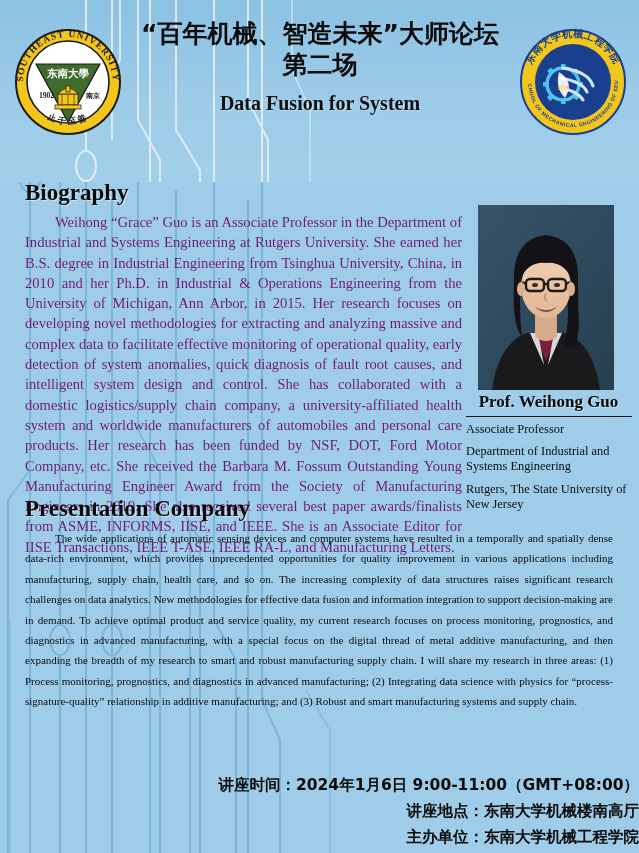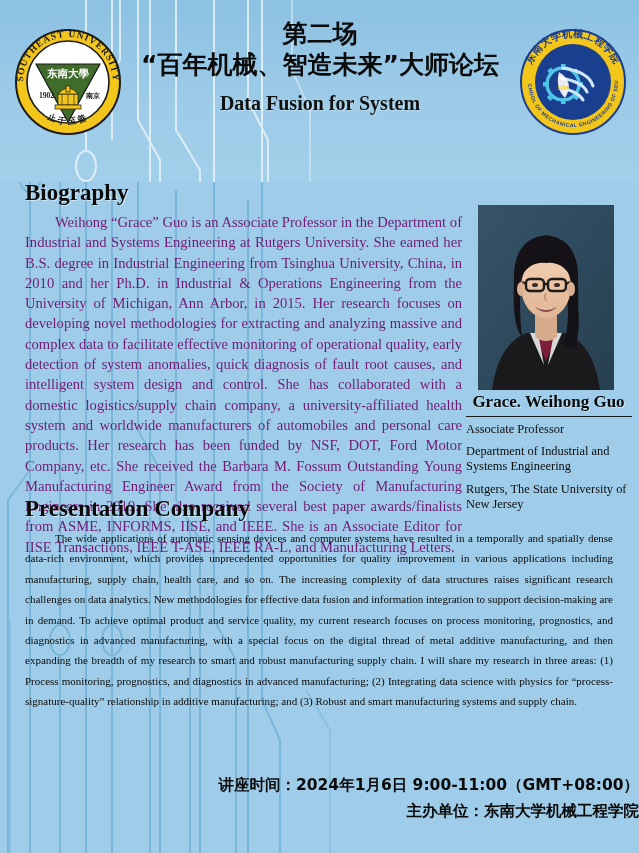--- a/index.html
+++ b/index.html
@@ -221,22 +221,22 @@
       <g fill="none" stroke="#cfe8f7" stroke-width="3" stroke-linecap="round">
         <path d="M44 40 q26 4 30 18"></path>
         <path d="M42 50 q22 4 26 14"></path>
         <path d="M42 60 q18 4 22 12"></path>
       </g>
       <path d="M40 44 q16 10 6 26 q-10 -10 -6 -26 z" fill="#ffffff" opacity="0.9"></path>
       <text x="44" y="62" text-anchor="middle" font-family="'Liberation Sans',sans-serif" font-size="5" font-weight="bold" fill="#f3c61c">1916</text>
     </svg>
 
     <div class="title-block">
+      <div class="title-cn">“百年机械、智造未来”大师论坛</div>
       <div class="title-cn">第二场</div>
-      <div class="title-cn">“百年机械、智造未来”大师论坛</div>
       <div class="title-en">Data Fusion for System</div>
     </div>
   </div>
 
   <div class="sec-heading" id="bio-heading">Biography</div>
   <div class="bio-text">Weihong “Grace” Guo is an Associate Professor in the Department of Industrial and Systems Engineering at Rutgers University. She earned her B.S. degree in Industrial Engineering from Tsinghua University, China, in 2010 and her Ph.D. in Industrial &amp; Operations Engineering from the University of Michigan, Ann Arbor, in 2015. Her research focuses on developing novel methodologies for extracting and analyzing massive and complex data to facilitate effective monitoring of operational quality, early detection of system anomalies, quick diagnosis of fault root causes, and intelligent system design and control. She has collaborated with a domestic logistics/supply chain company, a university-affiliated health system and worldwide manufacturers of automobiles and personal care products. Her research has been funded by NSF, DOT, Ford Motor Company, etc. She received the Barbara M. Fossum Outstanding Young Manufacturing Engineer Award from the Society of Manufacturing Engineers in 2019. She also received several best paper awards/finalists from ASME, INFORMS, IISE, and IEEE. She is an Associate Editor for IISE Transactions, IEEE T-ASE, IEEE RA-L, and Manufacturing Letters.</div>
 
   <div class="photo-frame">
     <svg class="photo-svg" viewBox="0 0 136 185" preserveAspectRatio="xMidYMid slice">
       <defs>
@@ -281,29 +281,30 @@
 
       <path d="M68 88 Q65 94 69 96" fill="none" stroke="#c08f6e" stroke-width="1.6"></path>
       <path d="M57 102 Q68 112 79 102 Q68 107 57 102 Z" fill="#8c4a48"></path>
       <path d="M59 103 Q68 106 77 103 Q68 105 59 103 Z" fill="#ffffff"></path>
 
       <ellipse cx="43" cy="84" rx="4" ry="7" fill="#dcb092"></ellipse>
       <ellipse cx="93" cy="84" rx="4" ry="7" fill="#dcb092"></ellipse>
     </svg>
   </div>
 
-  <div class="prof-name">Grace. Weihong Guo</div>
+  <div class="prof-name">Prof. Weihong Guo</div>
   <div class="name-rule"></div>
   <div class="affil">
     <p>Associate Professor</p>
     <p>Department of Industrial and Systems Engineering</p>
     <p>Rutgers, The State University of New Jersey</p>
   </div>
 
   <div class="sec-heading" id="abs-heading">Presentation Company</div>
   <div class="abs-text">The wide applications of automatic sensing devices and computer systems have resulted in a temporally and spatially dense data-rich environment, which provides unprecedented opportunities for quality improvement in various applications including manufacturing, supply chain, health care, and so on. The increasing complexity of data structures raises significant research challenges on data analytics. New methodologies for effective data fusion and information integration to support decision-making are in demand. To achieve optimal product and service quality, my current research focuses on process monitoring, prognostics, and diagnostics in advanced manufacturing, with a special focus on the digital thread of metal additive manufacturing, and then expanding the breadth of my research to smart and robust manufacturing supply chain. I will share my research in three areas: (1) Process monitoring, prognostics, and diagnostics in advanced manufacturing; (2) Integrating data science with physics for “process-signature-quality” relationship in additive manufacturing; and (3) Robust and smart manufacturing systems and supply chain.</div>
 
   <div class="footer">
     <div>讲座时间：2024年1月6日 9:00-11:00（GMT+08:00）</div>
+    <div>讲座地点：东南大学机械楼南高厅</div>
     <div>主办单位：东南大学机械工程学院</div>
   </div>
 
 </div>
 
 </body></html>

